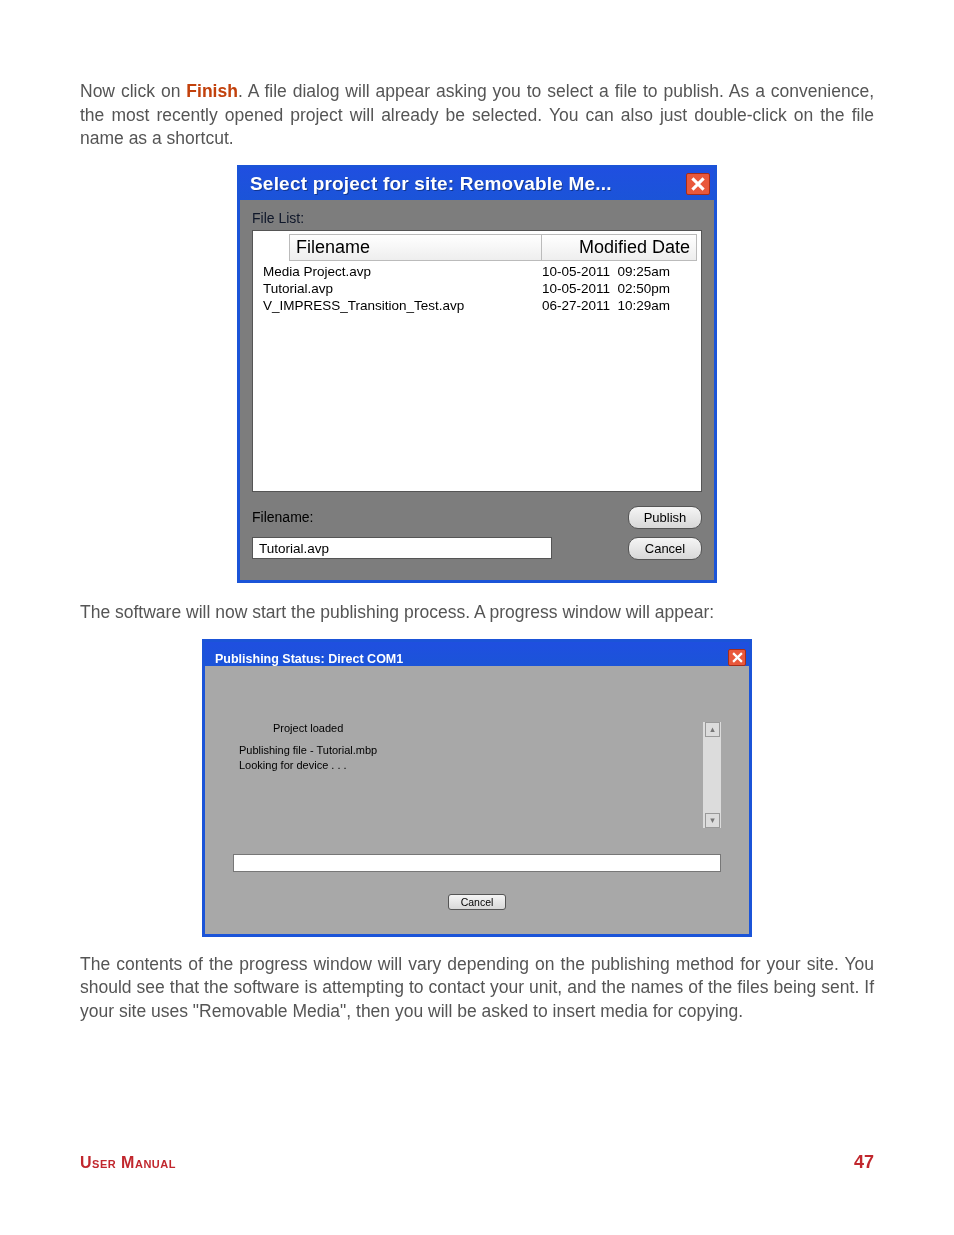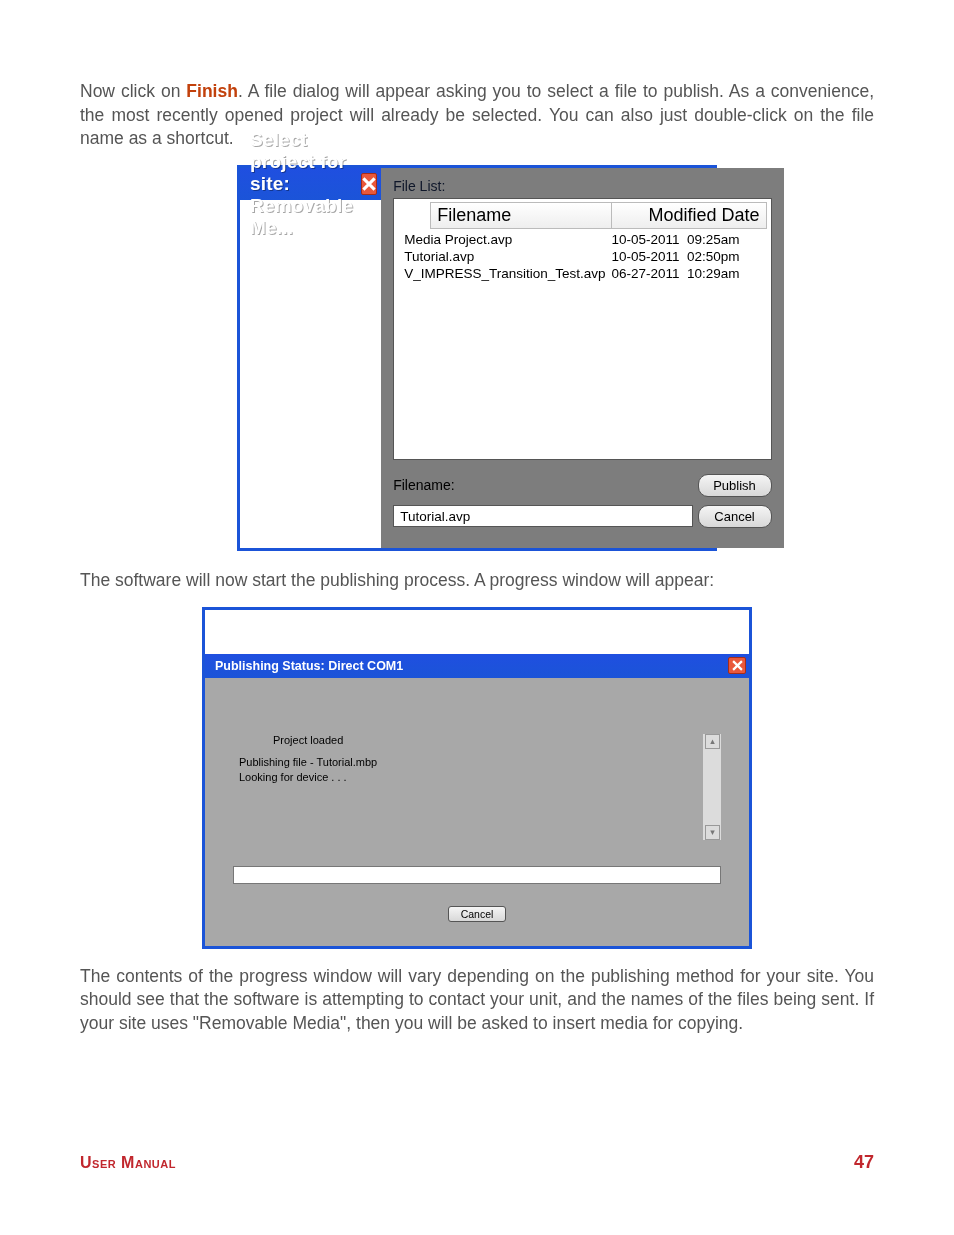--- a/index.html
+++ b/index.html
@@ -20,20 +20,21 @@
     text-align: justify;
   }
   .bold { font-weight: 700; color:#c2410c; }
 
   
   .dialog1 {
     width: 480px;
     margin: 10px auto 18px auto;
     border: 3px solid #1b54d8;
     display: flex;
+    flex-direction: column;
   }
   .d1-title {
     background: linear-gradient(#1f4fe0,#1b54d8);
     display: flex;
     align-items: center;
     justify-content: space-between;
     padding: 0 4px 0 10px;
     height: 32px;
   }
   .d1-title-text {
@@ -115,24 +116,23 @@
   
   .dialog2 {
     width: 550px;
     margin: 14px auto 16px auto;
     border: 3px solid #1b54d8;
   }
   .d2-title {
     background: linear-gradient(#1f4fe0,#1b54d8);
     height: 24px;
     display:flex;
-    align-items:center;
+    align-items:flex-end;
     justify-content:space-between;
     padding: 0 3px 0 10px;
-    margin-top: 44px;
   }
   .d2-title-text {
     color:#fff;
     font-weight:700;
     font-size:12.5px;
   }
   .close-sm {
     width:18px; height:17px;
     background:#e9583b;
     border:1px solid #a62c18;

